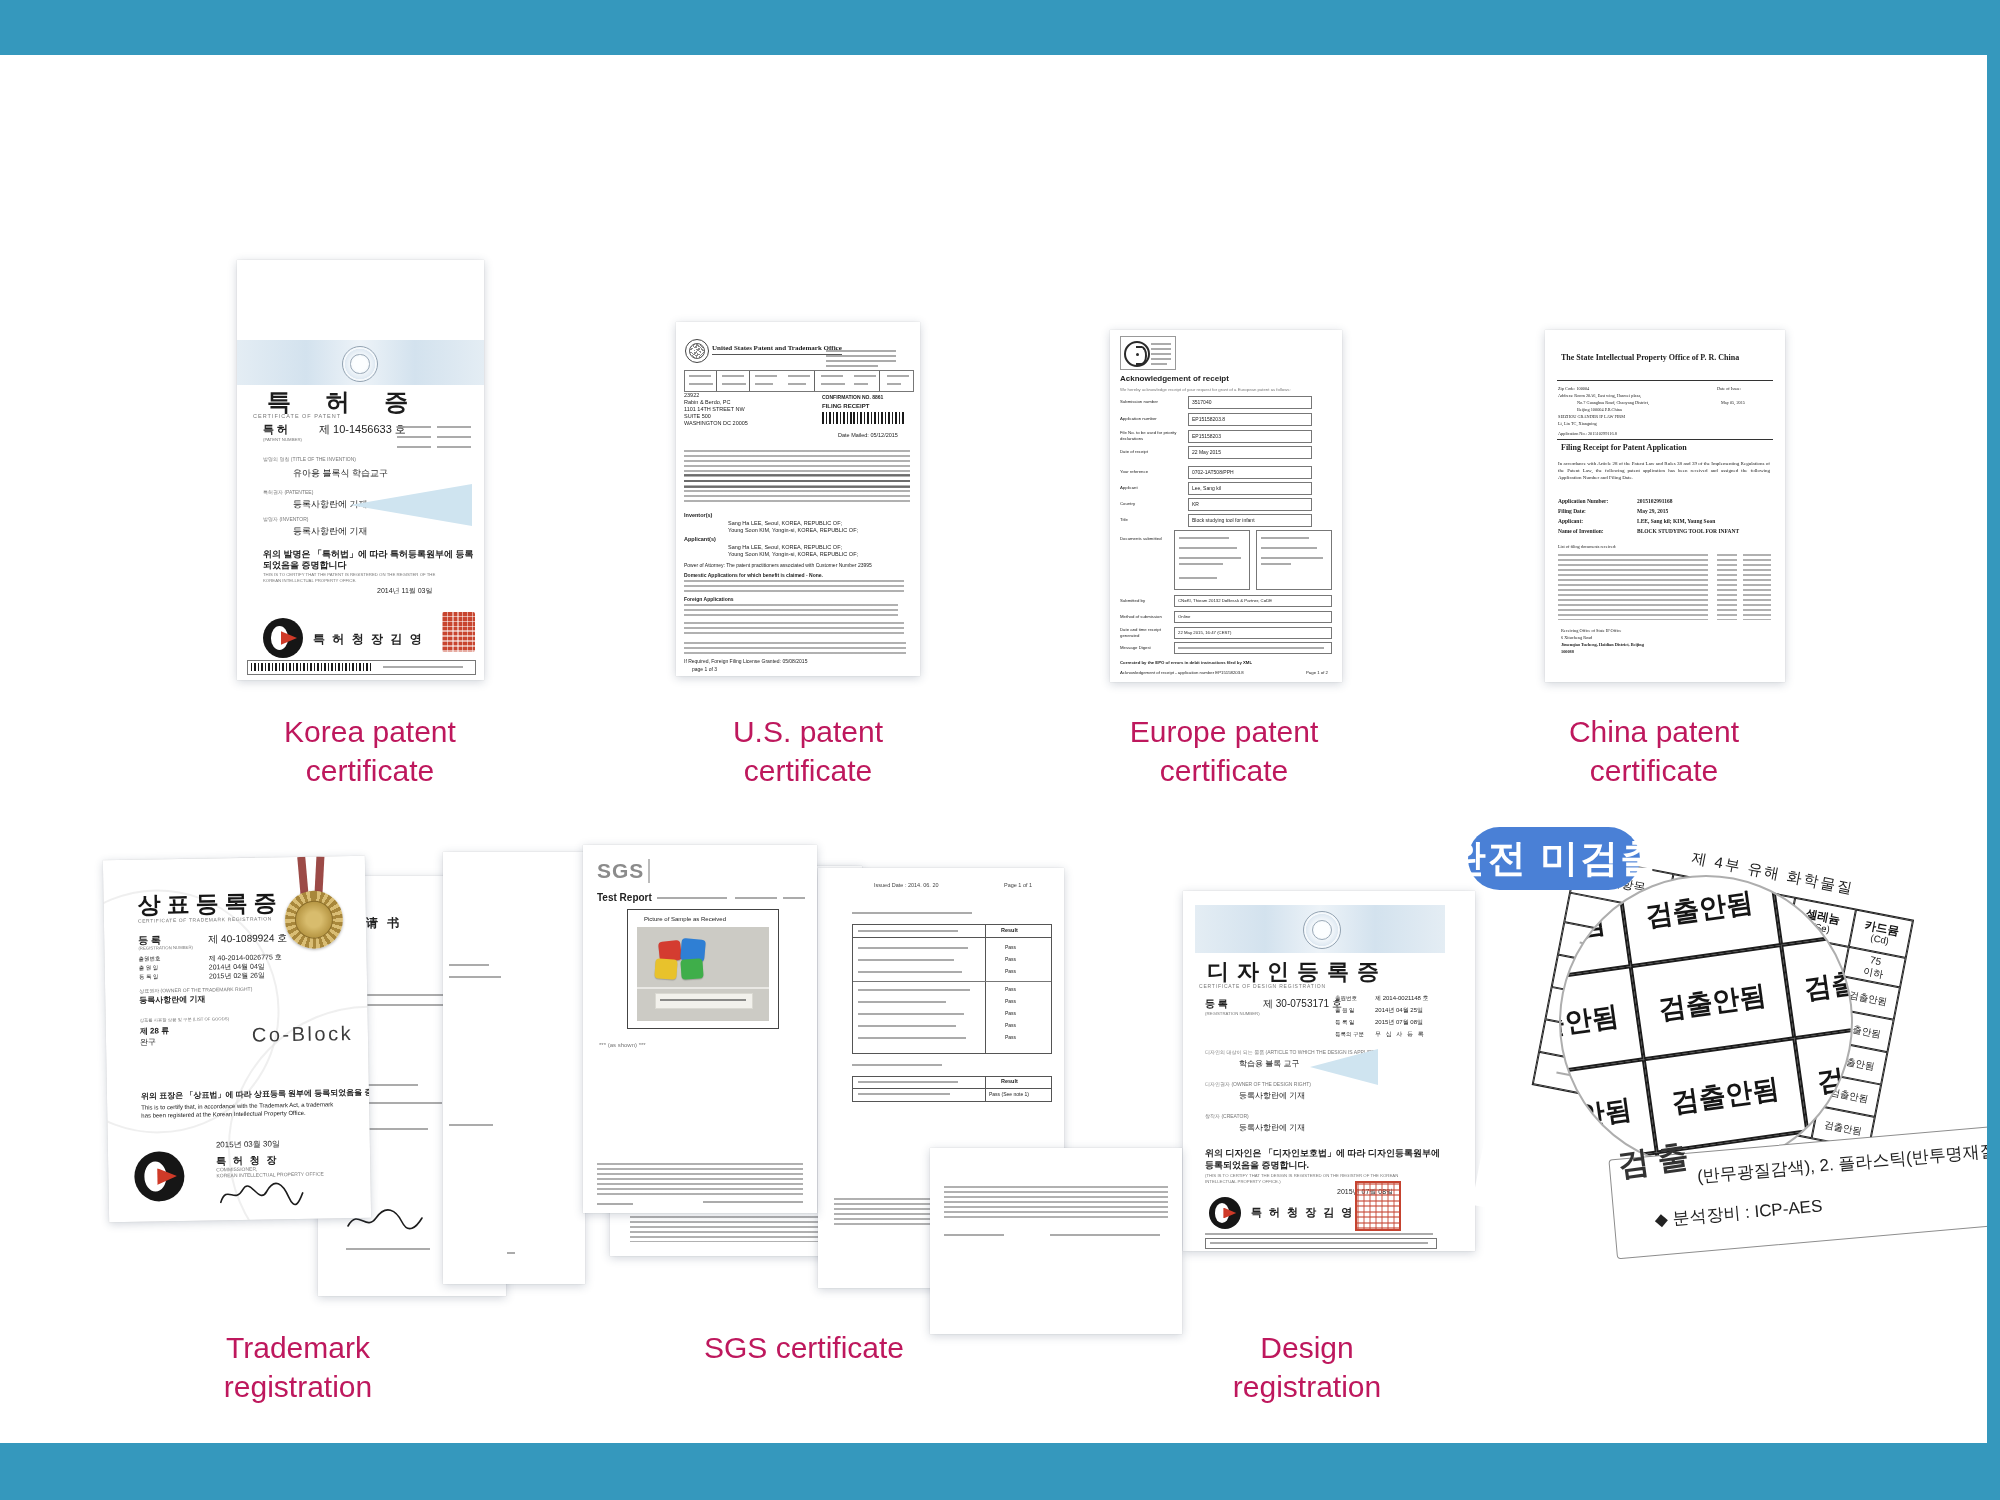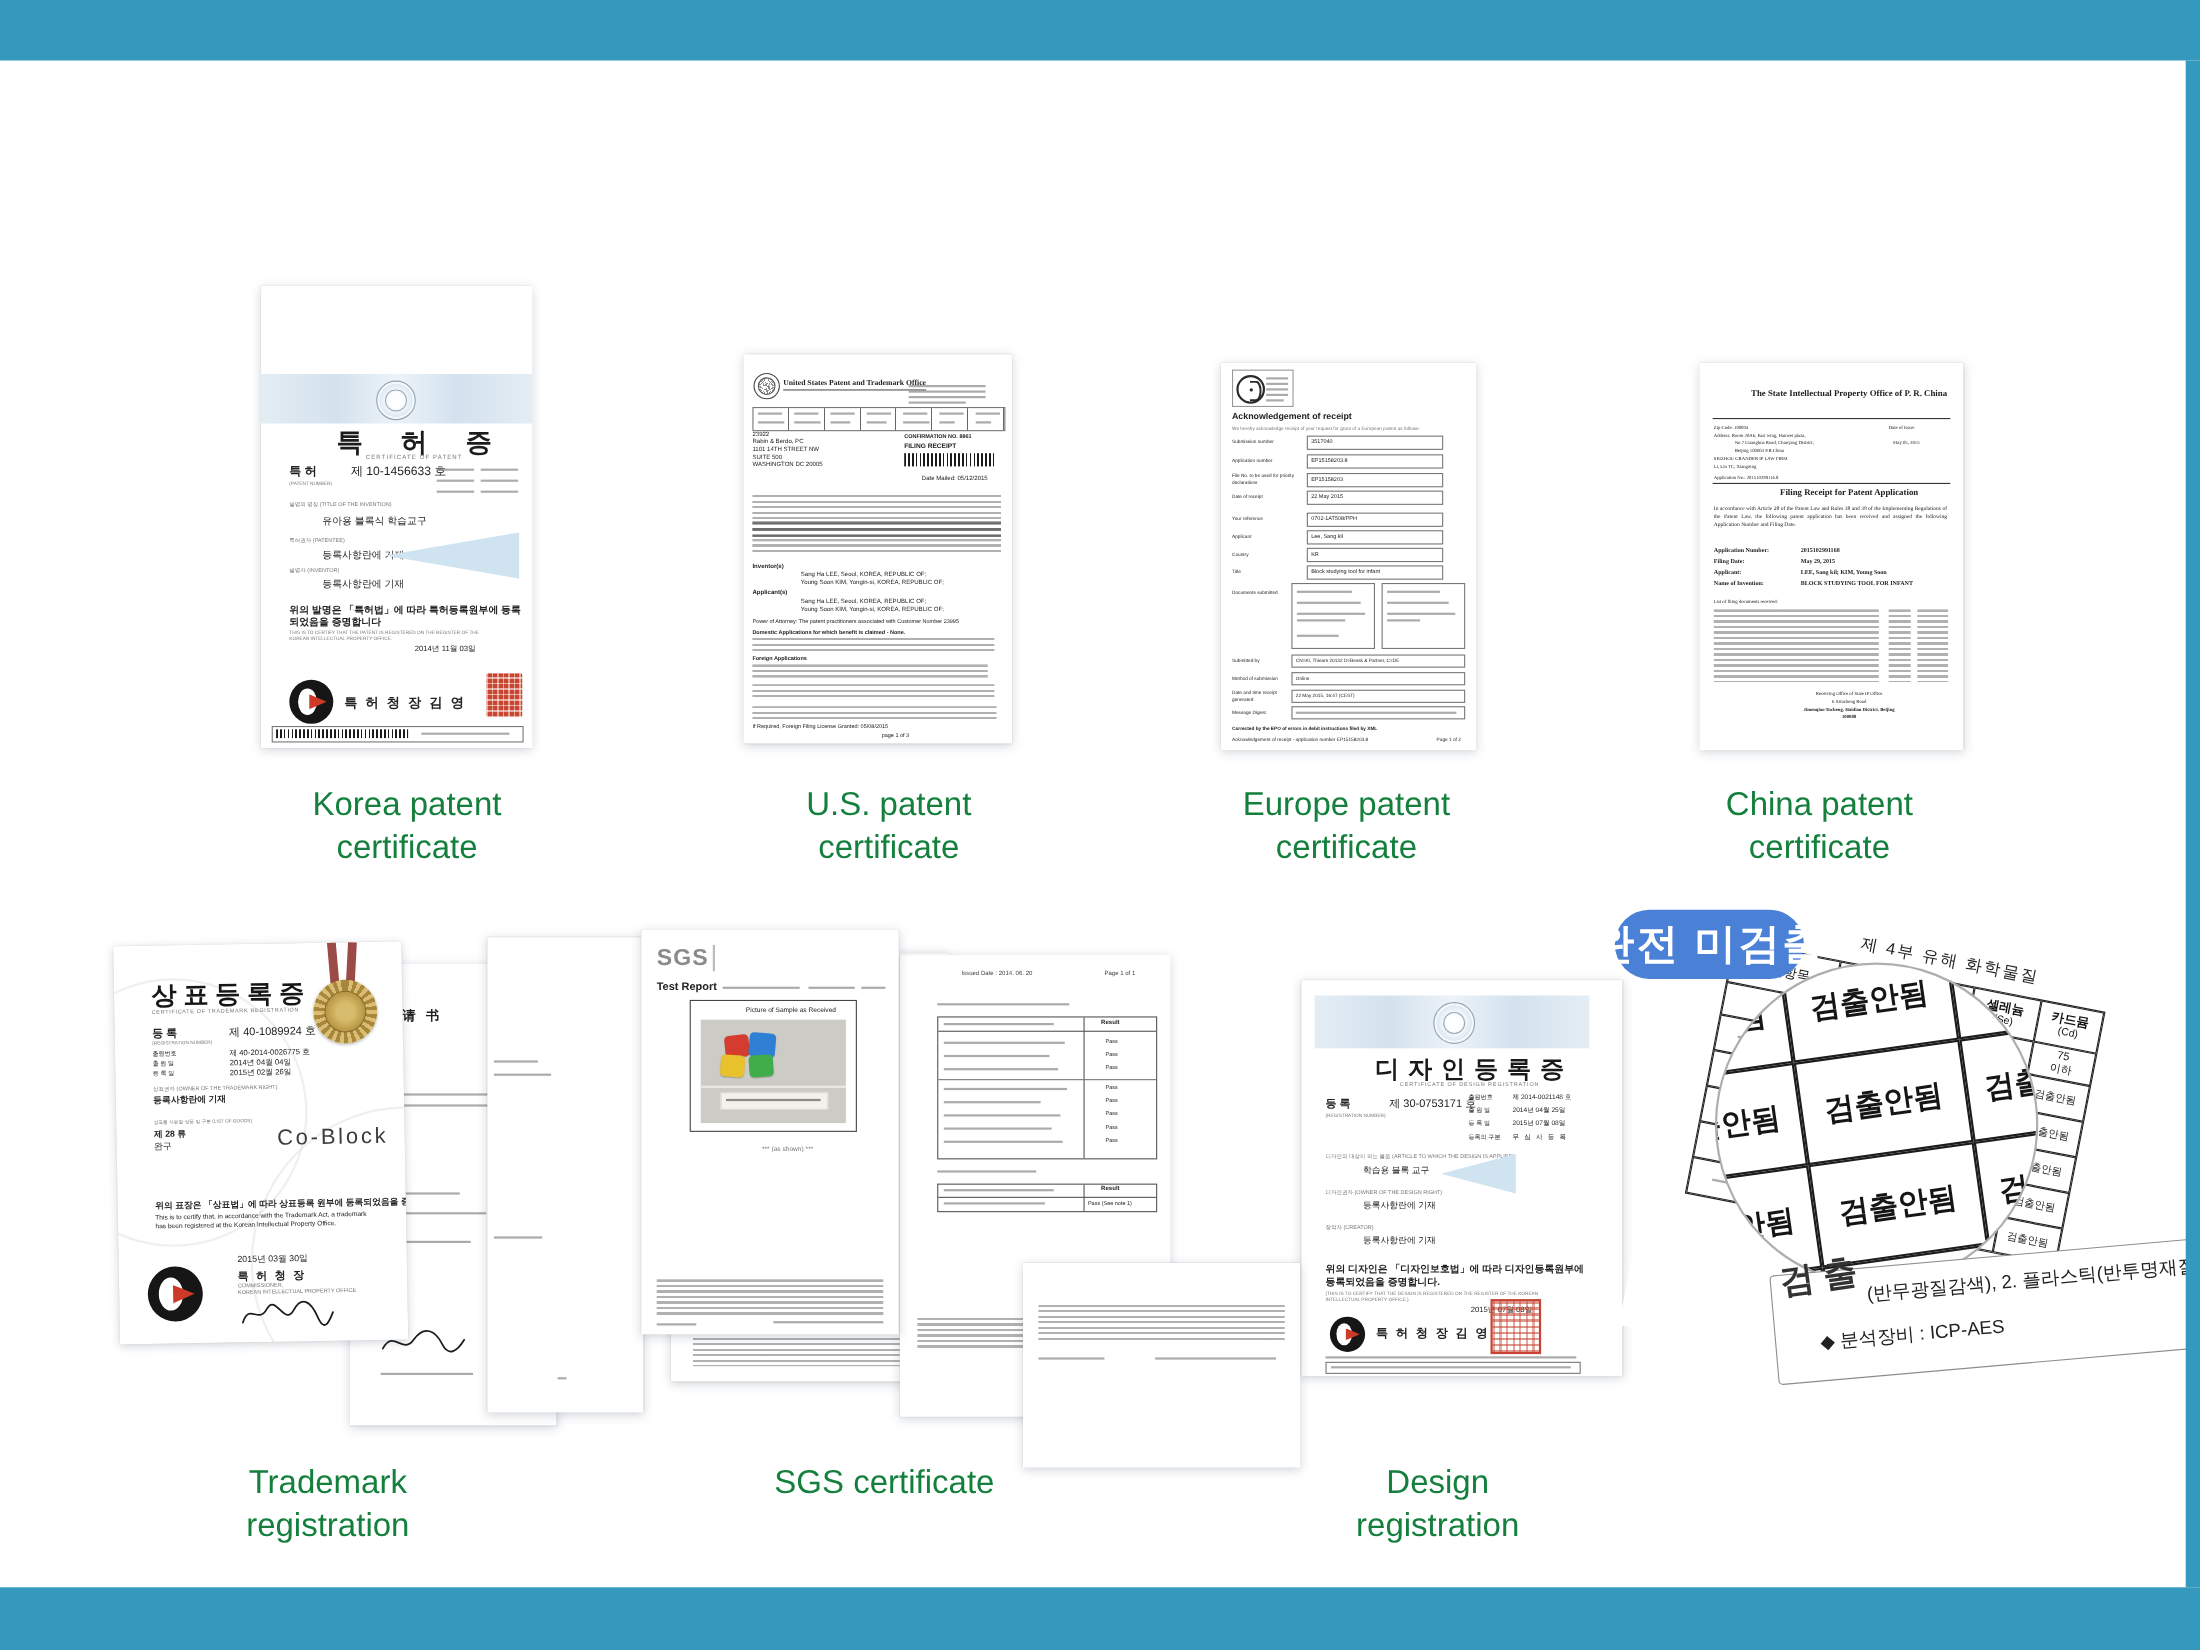--- a/index.html
+++ b/index.html
@@ -7,32 +7,32 @@
          font-family:"Liberation Sans","DejaVu Sans",sans-serif;color:#222;}
   .abs{position:absolute;}
   .bar{position:absolute;left:0;width:2000px;background:#3598bd;}
   #bar-top{top:0;height:55px;}
   #bar-bottom{top:1443px;height:57px;z-index:60;}
   #strip-right{position:absolute;top:55px;left:1987px;width:13px;height:1388px;background:#3598bd;z-index:55;}
 
   .bullet{position:absolute;left:58px;font-size:35px;color:#3e3e3e;white-space:nowrap;letter-spacing:.3px;}
   .bullet .chk{display:inline-block;width:37px;font-size:32px;color:#3e3e3e;}
 
-  .cap{position:absolute;width:300px;text-align:center;font-size:30px;line-height:39px;color:#15803d;}
+  .cap{position:absolute;width:300px;text-align:center;font-size:30px;line-height:39px;color:#be185d;}
 
   .doc{position:absolute;background:#fff;box-shadow:0 2px 9px rgba(40,60,85,.22),0 0 1px rgba(0,0,0,.18);}
 
   
   .f4{font-size:4.3px;line-height:6px;} .f5{font-size:5px;line-height:7px;}
   .f55{font-size:5.5px;line-height:7.5px;} .f6{font-size:6px;line-height:8px;}
   .f7{font-size:7px;line-height:9px;} .f8{font-size:8px;line-height:10.5px;}
   .f9{font-size:9px;line-height:12px;} .f10{font-size:10px;line-height:13px;}
   .f11{font-size:11px;line-height:14px;} .f12{font-size:12px;line-height:15px;}
   .b{font-weight:bold;} .gray{color:#777;} .ser{font-family:"Liberation Serif","DejaVu Serif",serif;}
-  .ctr{text-align:center;padding-left:16px;} .nw{white-space:nowrap;}
+  .ctr{text-align:left;padding-left:16px;} .nw{white-space:nowrap;}
 
   
   .gp{position:absolute;opacity:.7;background-image:repeating-linear-gradient(to bottom,#8f8f8f 0,#8f8f8f 2px,transparent 2px,transparent 5px);}
   .gpd{position:absolute;opacity:.85;background-image:repeating-linear-gradient(to bottom,#5f5f5f 0,#5f5f5f 2.4px,transparent 2.4px,transparent 6px);}
   .gl{position:absolute;height:2px;background:#8f8f8f;opacity:.75;}
 
   .band{position:absolute;background:linear-gradient(90deg,#e4edf4,#d3e2ee 28%,#edf3f8 50%,#d3e2ee 72%,#e4edf4);}
   .emblem{position:absolute;border-radius:50%;border:1.5px solid #93a3b2;
           background:radial-gradient(circle,#fcfeff 28%,#dfe9f2 62%,#f5f9fc 64%);}
   .emblem::after{content:"";position:absolute;inset:22%;border:1px solid #9aa9b7;border-radius:50%;}

